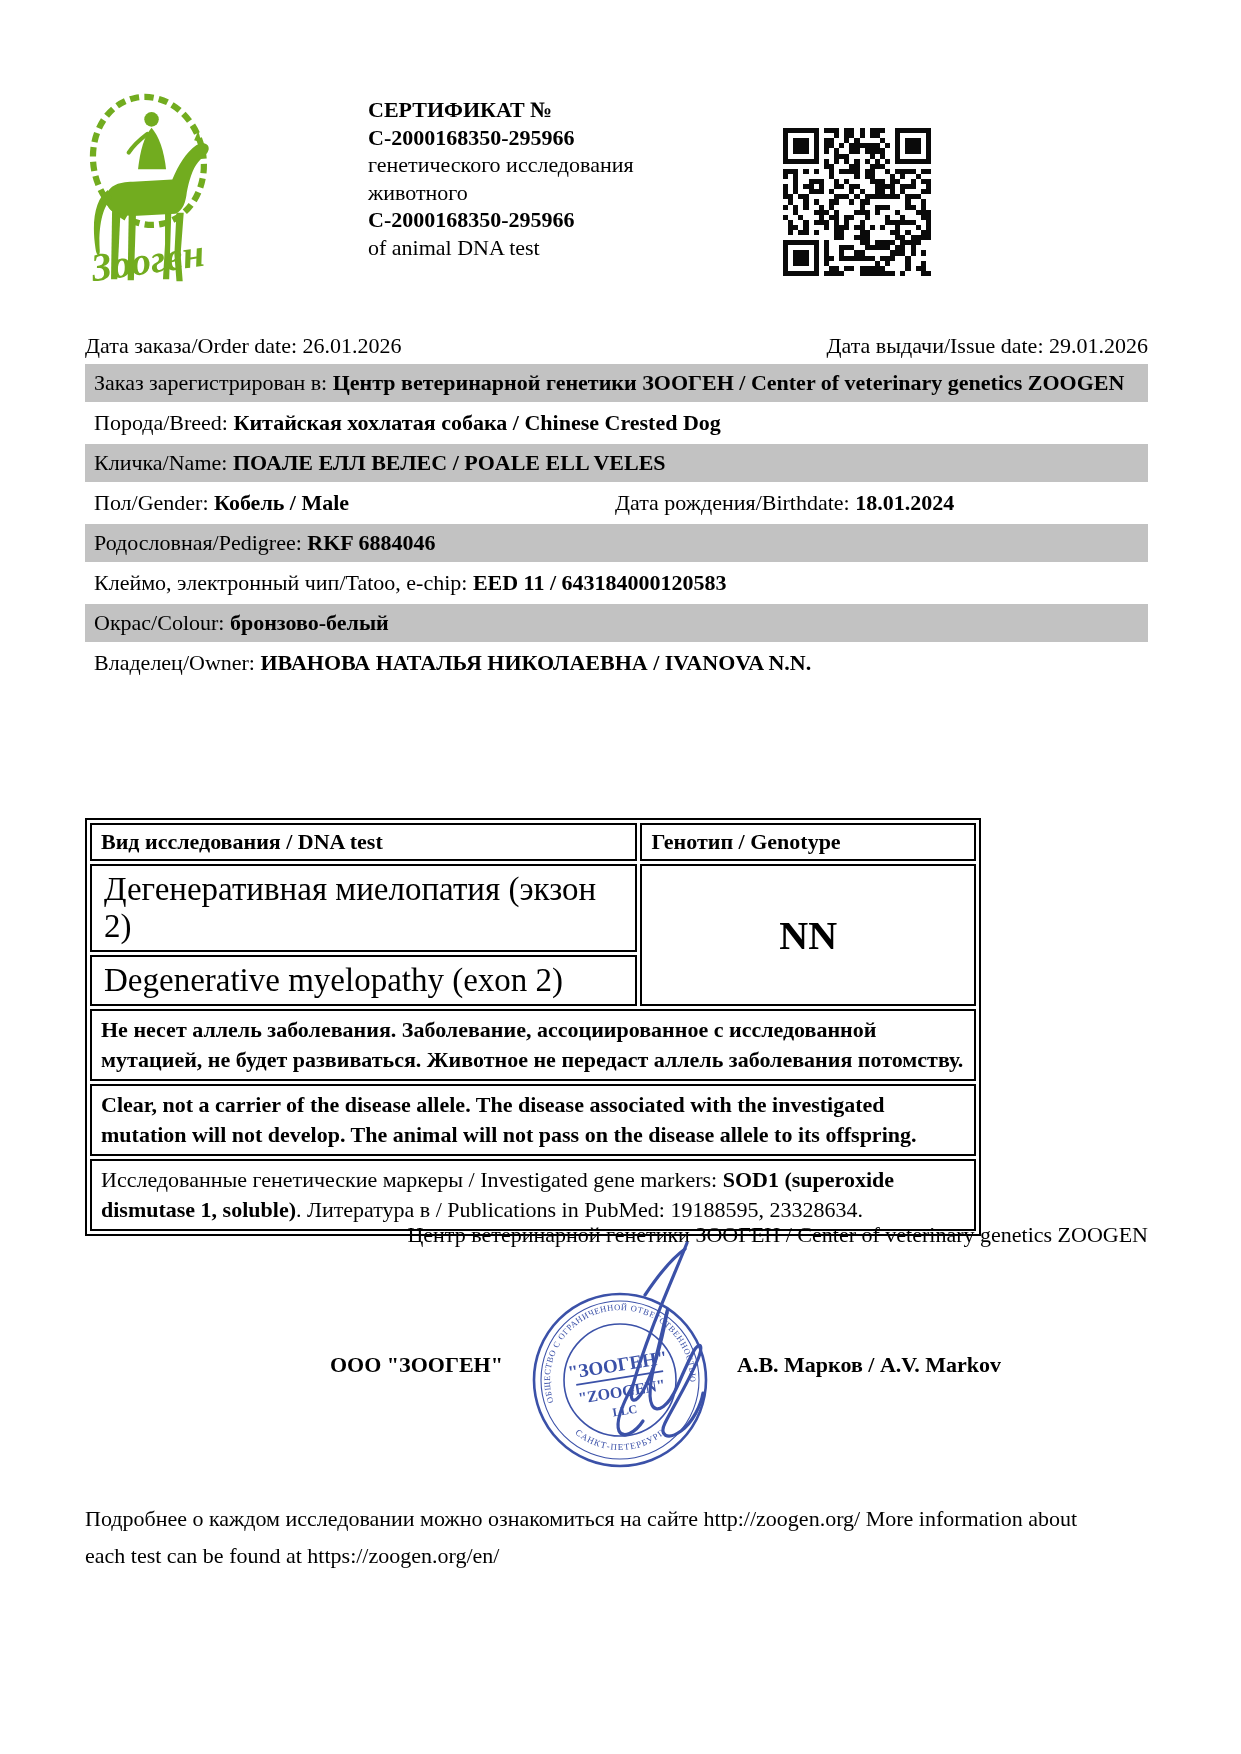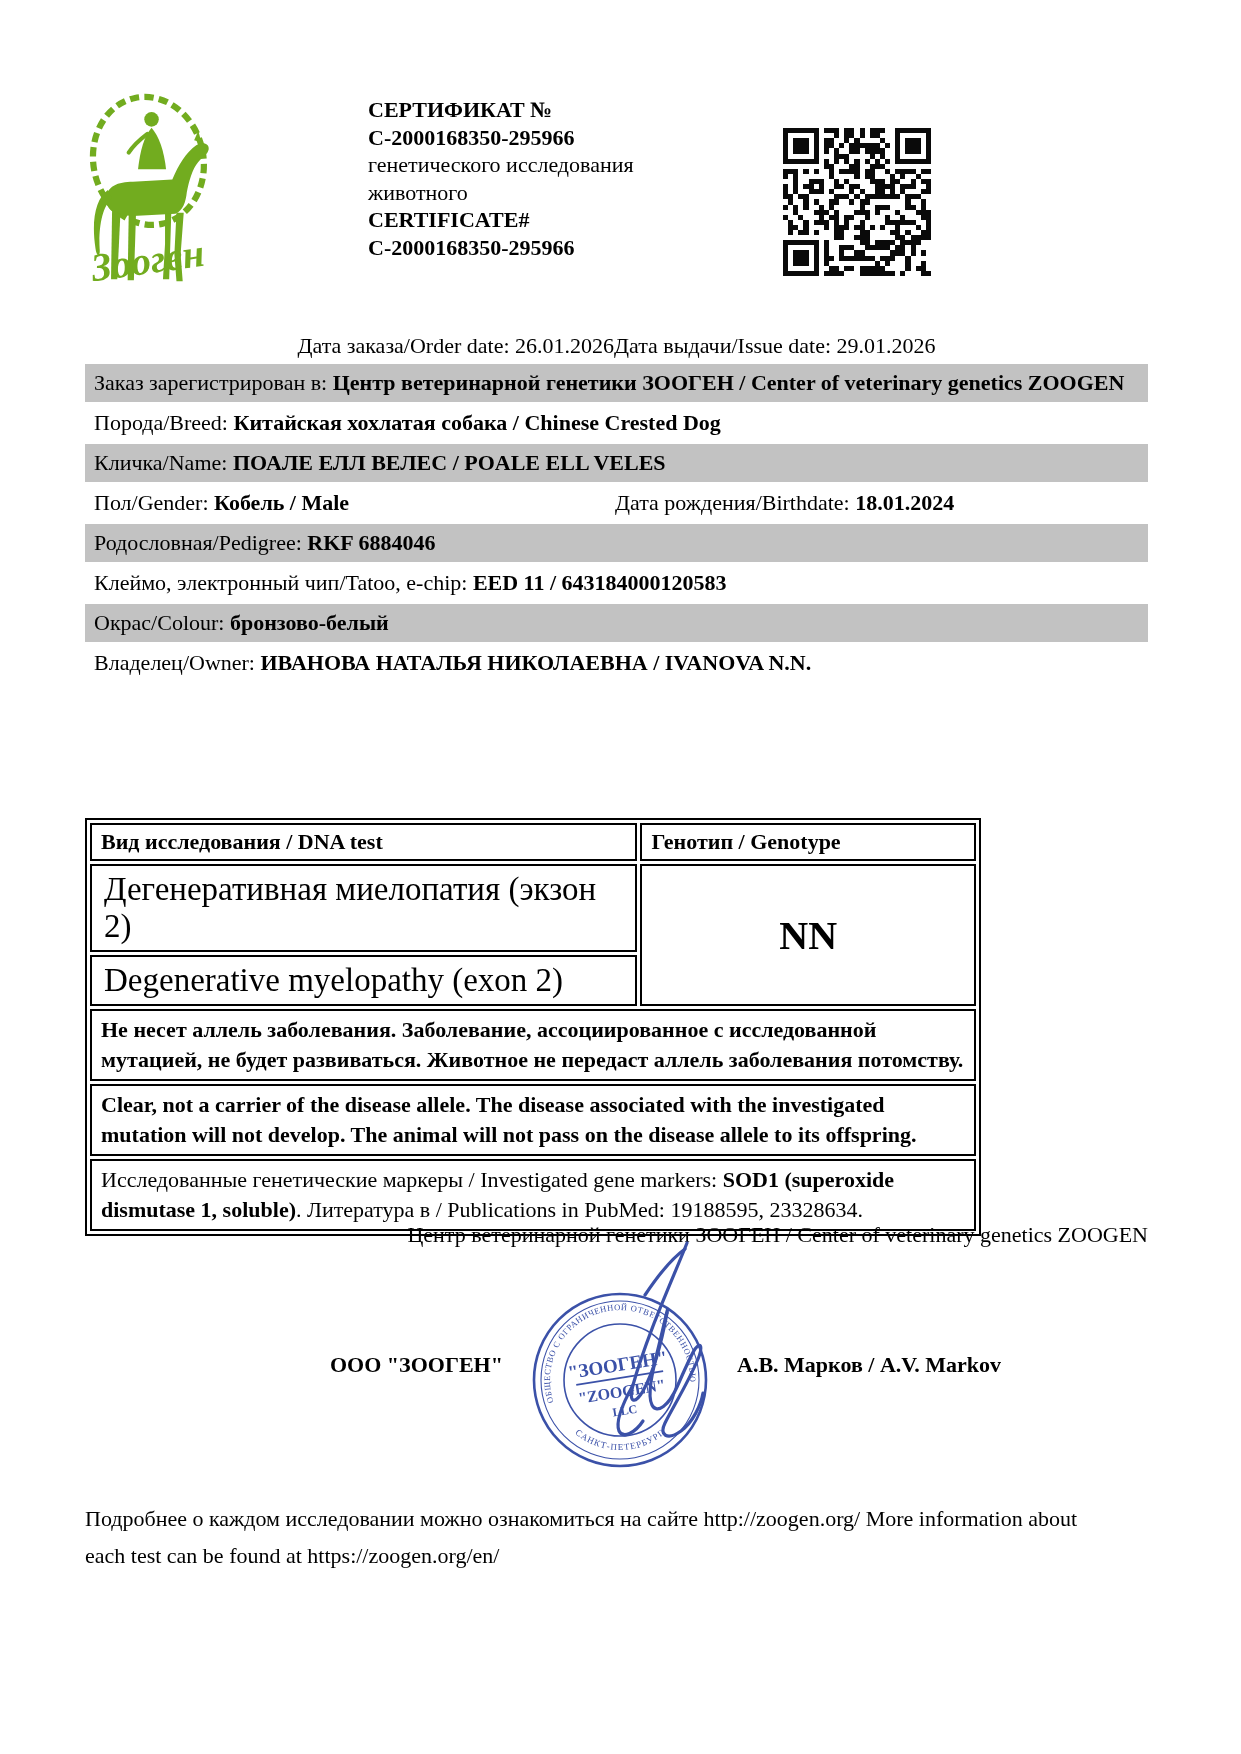--- a/index.html
+++ b/index.html
@@ -7,21 +7,21 @@
         font-family:"Liberation Serif","DejaVu Serif",serif;color:#000;font-size:22px;}
   .abs{position:absolute;}
 
   
   .hdr{left:368px;top:96px;width:430px;text-align:left;line-height:27.5px;}
   .hdr .b{font-weight:bold;}
   .logo{left:83px;top:88px;width:135px;height:205px;}
   .qr{left:783px;top:128px;width:148px;height:148px;}
 
   
-  .dates{left:85px;top:333px;width:1063px;display:flex;justify-content:center;}
+  .dates{left:85px;top:333px;width:1063px;display:flex;justify-content:space-between;}
 
   
   .inforows{left:85px;top:364px;width:1063px;}
   .irow{position:relative;padding:4px 9px;margin-bottom:2px;line-height:30px;}
   .irow.gray{background:var(--gray,#c2c2c2);}
   .irow .val{font-weight:bold;}
   .irow .col2{position:absolute;left:530px;top:4px;white-space:nowrap;}
 
   
   .dna-table{position:absolute;left:85px;top:818px;width:896px;
@@ -63,22 +63,22 @@
       <path d="M62,44 C54,50 48,56 44,62" fill="none" style="stroke:var(--green,#72ac1f)" stroke-width="4" stroke-linecap="round"></path>
       <text x="10" y="186" font-size="38" font-style="italic" font-weight="bold" style="fill:var(--green,#72ac1f)" transform="rotate(-8 10 186)">Зооген</text>
     </svg>
   </div>
 
   <div class="abs hdr">
     <div class="b">СЕРТИФИКАТ №</div>
     <div class="b">С-2000168350-295966</div>
     <div>генетического исследования</div>
     <div>животного</div>
-    <div class="b">CERTIFICATE#</div>
     <div class="b">С-2000168350-295966</div>
+    <div>of animal DNA test</div>
   </div>
 
   <div class="abs qr">
     <svg id="qr-grid" width="148" height="148" viewBox="0 0 29 29" shape-rendering="crispEdges">
         <rect x="0" y="0" width="1" height="1" fill="#0a0a0a"></rect>
         <rect x="1" y="0" width="1" height="1" fill="#0a0a0a"></rect>
         <rect x="2" y="0" width="1" height="1" fill="#0a0a0a"></rect>
         <rect x="3" y="0" width="1" height="1" fill="#0a0a0a"></rect>
         <rect x="4" y="0" width="1" height="1" fill="#0a0a0a"></rect>
         <rect x="5" y="0" width="1" height="1" fill="#0a0a0a"></rect>

